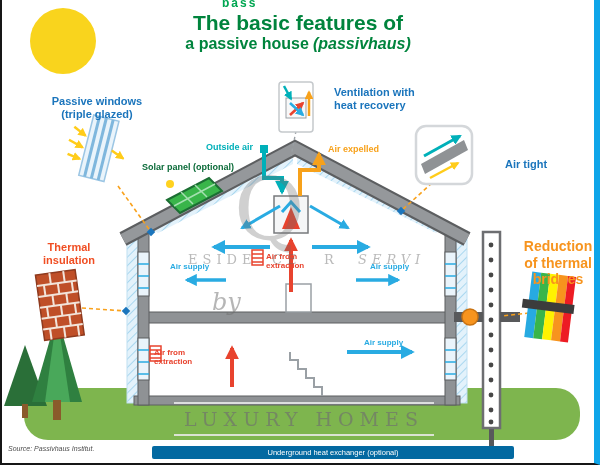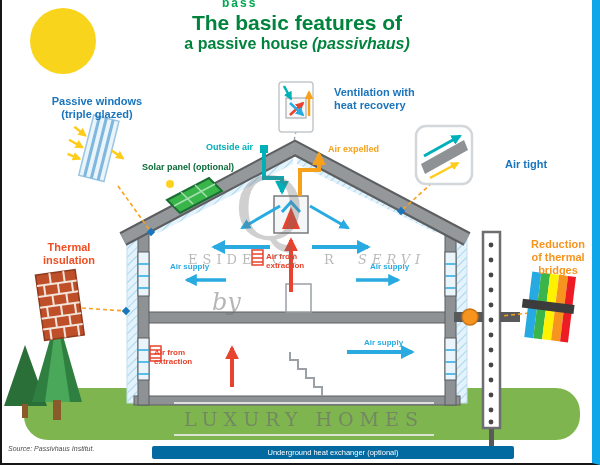--- a/index.html
+++ b/index.html
@@ -1,19 +1,19 @@
 <!DOCTYPE html>
 <html><head>
 <meta charset="utf-8">
 <style>
   html,body{margin:0;padding:0;background:#fff;}
   .stage{
     position:relative;width:600px;height:465px;background:#ffffff;overflow:hidden;
     font-family:"Liberation Sans",sans-serif;box-sizing:border-box;
-    border-left:2px solid #161616;border-right:8px solid #0ea5e9;border-bottom:2px solid #161616;
+    border-left:2px solid #161616;border-right:6px solid #0ea5e9;border-bottom:2px solid #161616;
   }
   .scene{position:absolute;left:0;top:0;z-index:5;}
   .lbl{position:absolute;font-weight:700;white-space:pre-line;z-index:20;line-height:1.18;}
   .title1{position:absolute;left:0;right:0;top:11px;text-align:center;font-size:21px;font-weight:700;color:#00843d;z-index:20;}
   .title2{position:absolute;left:0;right:0;top:35px;text-align:center;font-size:16px;font-weight:700;color:#00843d;z-index:20;}
   .title2 em{font-style:italic;margin-left:4px;}
   .toplogo{position:absolute;left:220px;top:0;width:46px;height:7px;overflow:hidden;z-index:20;}
   .toplogo span{display:inline-block;transform:translateY(-7px);font-size:12px;font-weight:700;color:#00a651;letter-spacing:2px;}
   .ubar{position:absolute;left:150px;top:446px;width:362px;height:13px;background:#0369a1;border-radius:2px;
         color:#ffffff;font-size:7.5px;line-height:13px;text-align:center;z-index:22;}
@@ -263,21 +263,21 @@
   <div class="title1">The basic features of</div>
   <div class="title2"><span>a passive house</span><em>(passivhaus)</em></div>
 
   <div class="lbl" style="left:35px;top:95px;width:120px;text-align:center;font-size:11px;color:#1b75bc;">Passive windows
 (triple glazed)</div>
   <div class="lbl" style="left:332px;top:86px;width:110px;font-size:11px;color:#1b75bc;">Ventilation with
 heat recovery</div>
   <div class="lbl" style="left:482px;top:158px;font-size:11px;color:#1b75bc;margin-left:21px;">Air tight</div>
   <div class="lbl" style="left:28px;top:241px;width:78px;text-align:center;font-size:11px;color:#f04e23;">Thermal
 insulation</div>
-  <div class="lbl" style="left:516px;top:238px;width:80px;text-align:center;font-size:11px;color:#f7941e;">Reduction
+  <div class="lbl" style="left:516px;top:238px;width:80px;text-align:center;font-size:14px;color:#f7941e;">Reduction
 of thermal
 bridges</div>
   <div class="lbl" style="left:140px;top:162px;font-size:9px;color:#0b6b39;">Solar panel (optional)</div>
   <div class="lbl" style="left:204px;top:142px;font-size:9px;color:#00b0b9;">Outside air</div>
   <div class="lbl" style="left:326px;top:144px;font-size:9px;color:#f7a11a;">Air expelled</div>
 
   <div class="lbl" style="left:168px;top:262px;font-size:8px;color:#29abe2;">Air supply</div>
   <div class="lbl" style="left:264px;top:252px;font-size:8px;color:#e8432e;">Air from
 extraction</div>
   <div class="lbl" style="left:368px;top:262px;font-size:8px;color:#29abe2;">Air supply</div>

